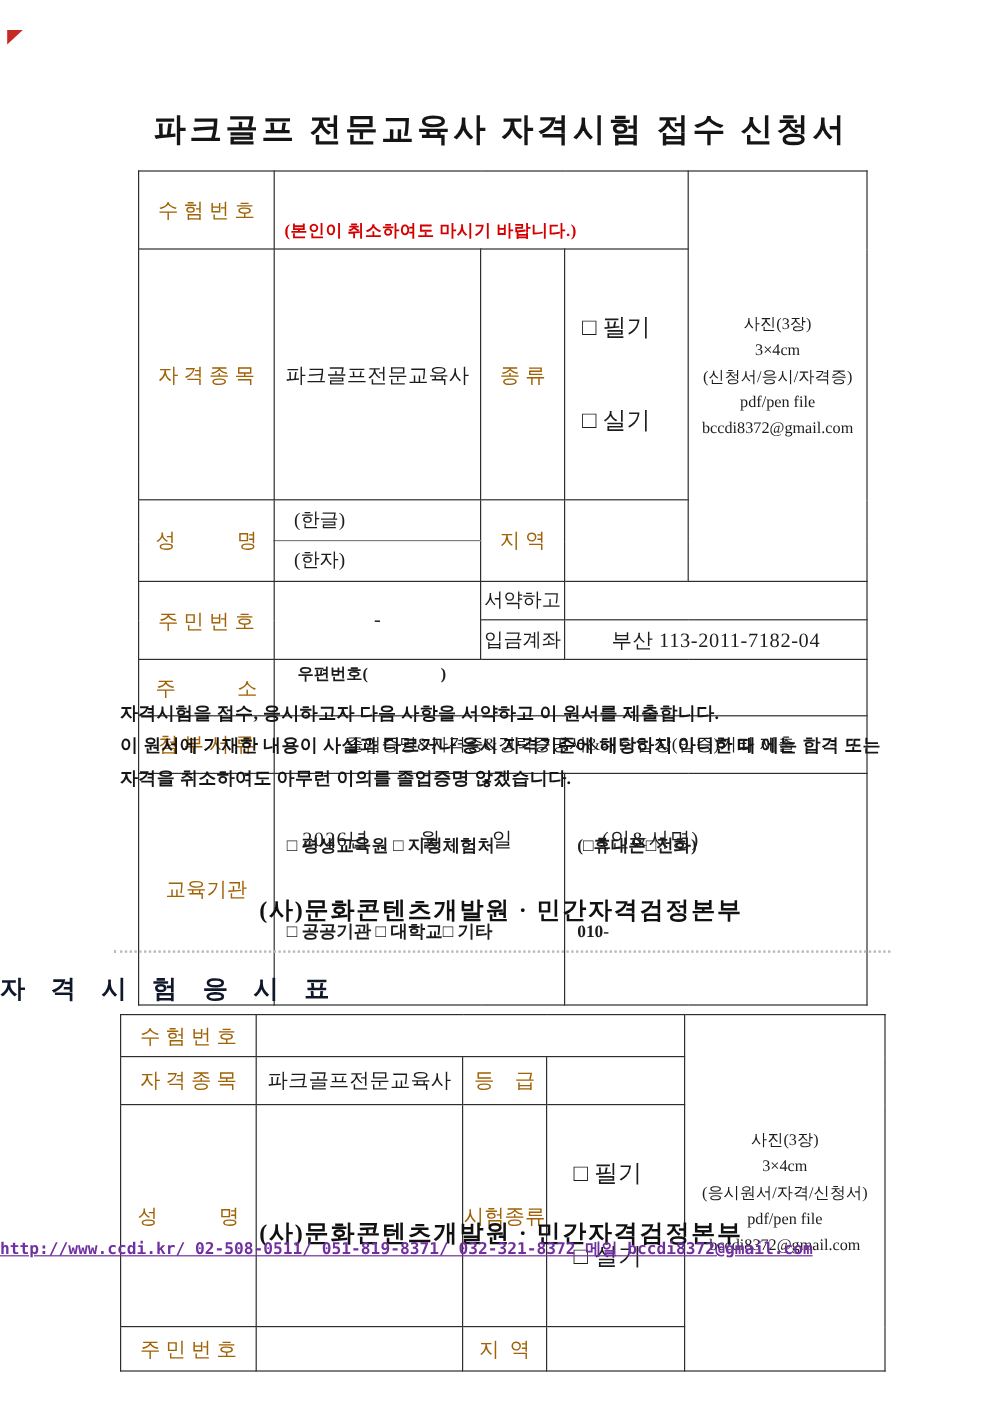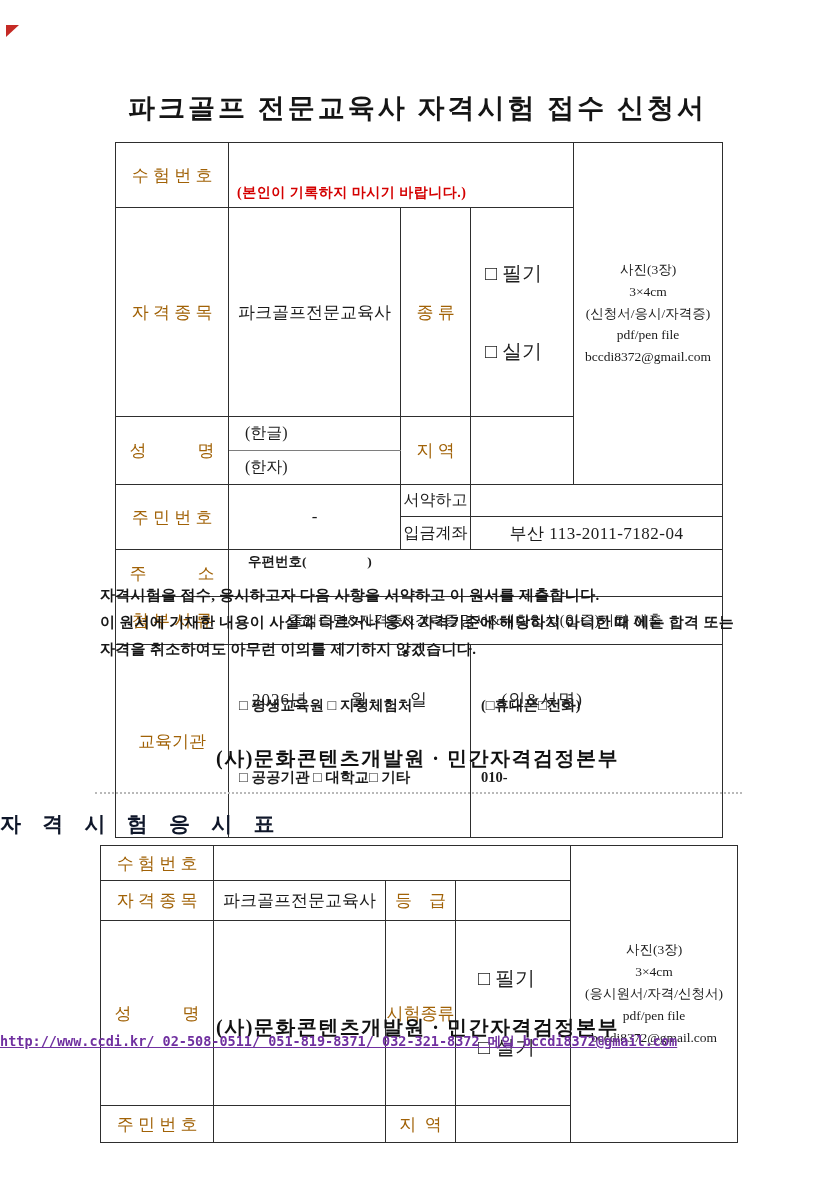--- a/index.html
+++ b/index.html
@@ -72,21 +72,21 @@
       <col style="width:113px">
         <col style="width:172px">
         <col style="width:70px">
       <col style="width:103px">
         <col style="width:149px">
     </colgroup>
     <tbody>
         <tr style="height:65px">
       <td class="lbl">수 험 번 호</td>
       <td colspan="3" class="examno-cell">
-        <div class="red-note">(본인이 기록하지 마시기 바랍니다.)</div>
+        <div class="red-note">(본인이 취소하여도 마시기 바랍니다.)</div>
       </td>
       <td rowspan="4" class="photo-cell">
         <div>사진(3장)</div>
         <div>3×4cm</div>
         <div>(신청서/응시/자격증)</div>
         <div>pdf/pen file</div>
         <div>bccdi8372@gmail.com</div>
       </td>
     </tr>
     <tr style="height:70px">
@@ -141,21 +141,21 @@
           <div>010-</div>
         </div>
       </td>
     </tr>
   </tbody>
     </table>
 
   <div class="pledge">
     <div>자격시험을 접수, 응시하고자 다음 사항을 서약하고 이 원서를 제출합니다.</div>
     <div>이 원서에 기재한 내용이 사실과 다르거나 응시 자격기준에 해당하지 아니한 때 에는 합격 또는</div>
-    <div>자격을 취소하여도 아무런 이의를 제기하지 않겠습니다.</div>
+    <div>자격을 취소하여도 아무런 이의를 졸업증명 않겠습니다.</div>
   </div>
 
   <div class="date-line">2026년        월        일              (인&amp;서명)</div>
 
   <div class="org-line" id="org1">(사)문화콘텐츠개발원 · 민간자격검정본부</div>
 
   <div class="dotted-divider"></div>
 
   <div class="ticket-title">자 격 시 험 응 시 표</div>
 

